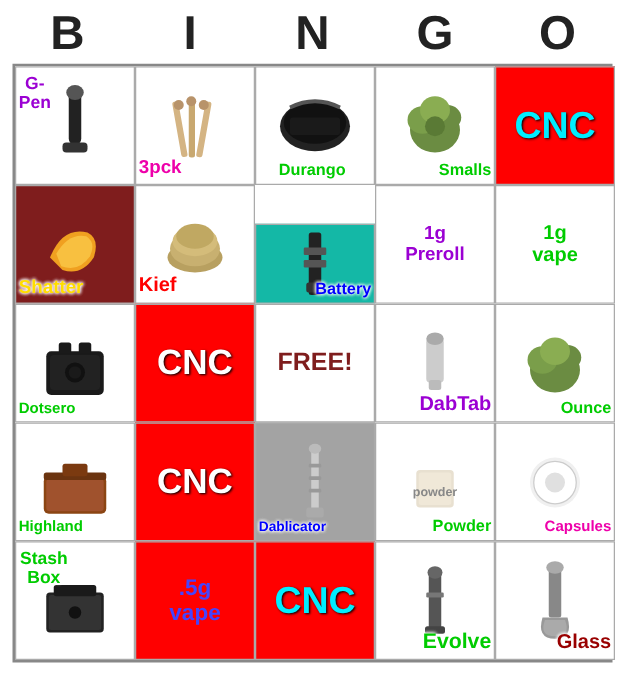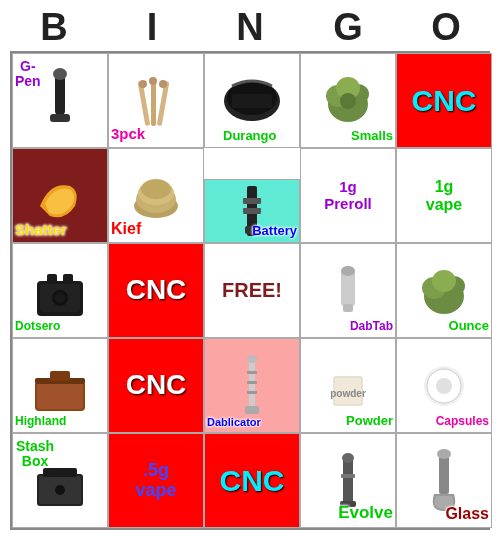--- a/index.html
+++ b/index.html
@@ -169,21 +169,21 @@
       <svg viewBox="0 0 70 70">
         <ellipse cx="35" cy="45" rx="22" ry="12" fill="#b8a060"></ellipse>
         <ellipse cx="35" cy="38" rx="20" ry="14" fill="#c8b070"></ellipse>
         <ellipse cx="35" cy="32" rx="18" ry="12" fill="#d4bc7a"></ellipse>
         <ellipse cx="35" cy="28" rx="15" ry="10" fill="#c0a862"></ellipse>
       </svg>
     </div>
     <span class="cell-label red" style="bottom:4px;left:2px;font-size:16px;">Kief</span>
   </div>
 
-  <div class="cell" style="background:#5eead4;margin-top:31px;">
+  <div class="cell" style="background:#14b8a6;margin-top:31px;">
     <div class="icon-area">
       <svg viewBox="0 0 70 70">
         <rect x="30" y="10" width="10" height="50" rx="2" fill="#222"></rect>
         <rect x="28" y="50" width="14" height="8" rx="2" fill="#333"></rect>
         <rect x="26" y="22" width="18" height="6" rx="1" fill="#555"></rect>
         <rect x="26" y="32" width="18" height="6" rx="1" fill="#555"></rect>
       </svg>
     </div>
     <span class="cell-label blue" style="bottom:4px;right:2px;font-size:13px;">Battery</span>
   </div>
@@ -219,21 +219,21 @@
   </div>
 
   <div class="cell" style="background:white;">
     <div class="icon-area">
       <svg viewBox="0 0 70 70">
         <rect x="28" y="15" width="14" height="35" rx="3" fill="#ccc"></rect>
         <ellipse cx="35" cy="15" rx="7" ry="5" fill="#aaa"></ellipse>
         <rect x="30" y="48" width="10" height="8" rx="2" fill="#bbb"></rect>
       </svg>
     </div>
-    <span class="cell-label purple" style="bottom:4px;right:2px;font-size:12px;">DabTab</span>
+    <span class="cell-label purple" style="bottom:4px;right:2px;font-size:16px;">DabTab</span>
   </div>
 
   <div class="cell" style="background:white;">
     <div class="icon-area">
       <svg viewBox="0 0 70 70">
         <ellipse cx="35" cy="40" rx="20" ry="18" fill="#6b8c42"></ellipse>
         <ellipse cx="25" cy="32" rx="12" ry="11" fill="#7a9e4a"></ellipse>
         <ellipse cx="45" cy="30" rx="11" ry="10" fill="#6b8c42"></ellipse>
         <ellipse cx="35" cy="25" rx="12" ry="11" fill="#8aad52"></ellipse>
       </svg>
@@ -250,21 +250,21 @@
         <rect x="25" y="20" width="20" height="10" rx="2" fill="#7B3A10"></rect>
       </svg>
     </div>
     <span class="cell-label green" style="bottom:4px;left:2px;font-size:12px;">Highland</span>
   </div>
 
   <div class="cell red-bg">
     <span class="cell-label white" style="font-size:28px;">CNC</span>
   </div>
 
-  <div class="cell" style="background:#fca5a5;">
+  <div class="cell" style="background:#a3a3a3;">
     <div class="icon-area">
       <svg viewBox="0 0 70 70">
         <rect x="32" y="8" width="6" height="54" rx="3" fill="#ccc"></rect>
         <rect x="28" y="55" width="14" height="8" rx="2" fill="#aaa"></rect>
         <ellipse cx="35" cy="8" rx="5" ry="4" fill="#bbb"></ellipse>
         <rect x="30" y="20" width="10" height="3" rx="1" fill="#999"></rect>
         <rect x="30" y="30" width="10" height="3" rx="1" fill="#999"></rect>
         <rect x="30" y="40" width="10" height="3" rx="1" fill="#999"></rect>
       </svg>
     </div>

